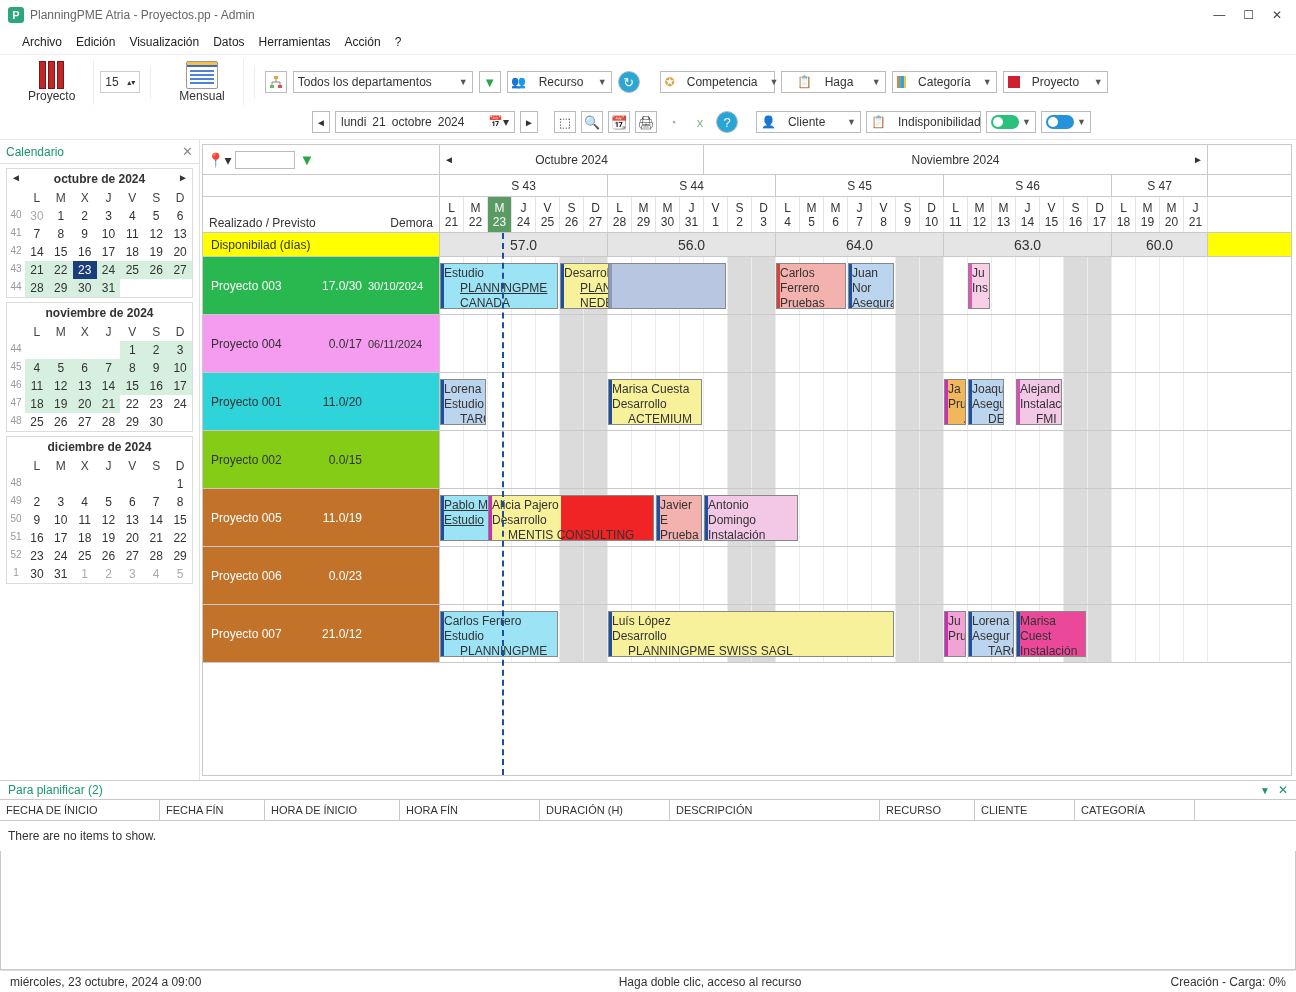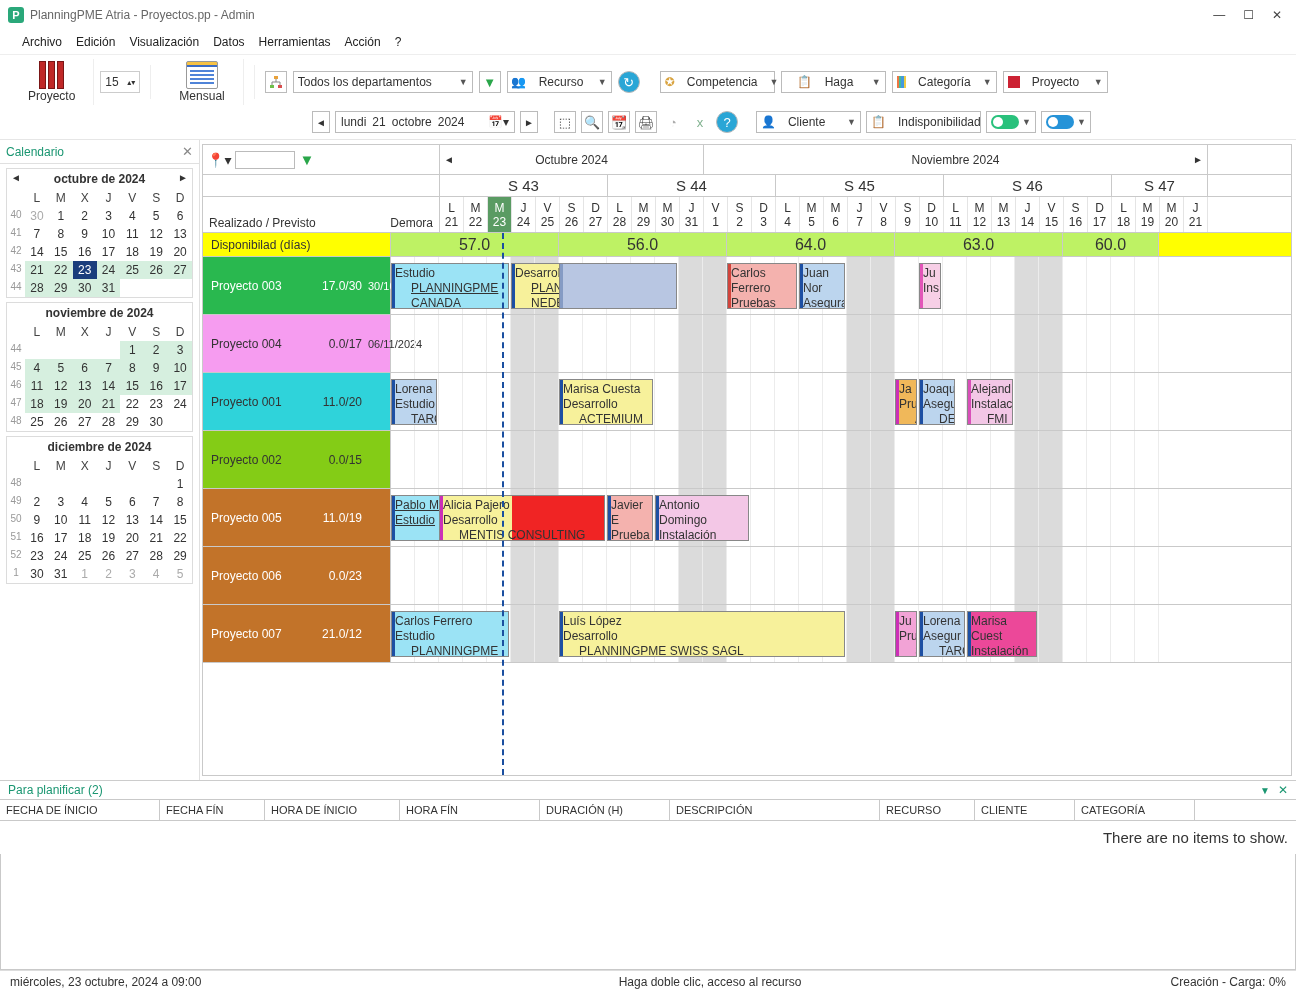--- a/index.html
+++ b/index.html
@@ -45,47 +45,47 @@
 .mcrow .pm { color:#aaa;}
 .mcrow .hl { background:#d6efdf;}
 .mcrow .sel { background:#1a3d7c; color:#fff;}
 .gantt { flex:1; position:relative; border:1px solid #c9c9c9; margin:4px 4px 4px 2px; overflow:hidden; display:flex; flex-direction:column;}
 .gtoolbarstrip { height:30px; border-bottom:1px solid #c9c9c9; display:flex;}
 .gleft { width:237px; border-right:1px solid #c9c9c9; display:flex; align-items:center; padding:0 4px; gap:4px;}
 .gmonths { flex:1; display:flex;}
 .gmonths > div { border-right:1px solid #c9c9c9; display:flex; align-items:center; justify-content:center; position:relative;}
 .gmonths .navtri { position:absolute; font-size:10px;}
 .gweeks { height:22px; border-bottom:1px solid #c9c9c9; display:flex;}
-.gweeks .wlabel { border-right:1px solid #c9c9c9; display:flex; align-items:center; justify-content:center; font-size:15px;}
+.gweeks .wlabel { border-right:1px solid #c9c9c9; display:flex; align-items:center; justify-content:center; font-size:12px;}
 .gdays { height:36px; border-bottom:1px solid #c9c9c9; display:flex;}
 .gdays .gdaysleft { width:237px; border-right:1px solid #c9c9c9; display:flex; align-items:flex-end; padding:2px 6px; font-size:11px; color:#333;}
 .gdays .dcol { width:24px; border-right:1px solid #e4e4e4; text-align:center; font-size:11px; display:flex; flex-direction:column; justify-content:center;}
 .gdays .dcol.today { background:#5a9b63; color:#fff;}
 .gbody { flex:1; position:relative;}
 .grow { height:58px; border-bottom:1px solid #c9c9c9; display:flex; position:relative;}
 .grow.avail { height:24px; background:#ffff00;}
-.grow .rlabel { width:188px; border-right:1px solid #c9c9c9; display:flex; align-items:center; padding:0 8px; font-size:12px; gap:6px;}
+.grow .rlabel { width:237px; border-right:1px solid #c9c9c9; display:flex; align-items:center; padding:0 8px; font-size:12px; gap:6px;}
 .grow .rlabel .name { flex:0 0 95px;}
 .grow .rlabel .ratio { flex:0 0 50px; text-align:right;}
 .grow .rlabel .date { flex:1; text-align:left; font-size:11px;}
 .grow .rcells { flex:1; position:relative;}
 .cellbg { position:absolute; inset:0; display:flex;}
 .cellbg > div { width:24px; border-right:1px solid #ececec;}
 .cellbg > div.we { background:#dbdbdb;}
 .task { position:absolute; top:6px; height:46px; border:1px solid #888; font-size:10.5px; padding:2px 3px; overflow:hidden; line-height:1.25;}
 .task.leftbar::before { content:""; position:absolute; left:0; top:0; bottom:0; width:3px; background:var(--bar,#2b55a2);}
 .task .u { text-decoration:underline; display:block;padding-left:16px;}
-.availcell { position:absolute; top:0; height:24px; display:flex; align-items:center; justify-content:center; border-right:1px solid #c9c9c9; border-bottom:1px solid #c9c9c9; background:#bef264; font-size:16px;text-align:right;}
+.availcell { position:absolute; top:0; height:24px; display:flex; align-items:center; justify-content:center; border-right:1px solid #c9c9c9; border-bottom:1px solid #c9c9c9; background:#e5e5e5; font-size:14px;text-align:right;}
 .todayline { position:absolute; top:0; bottom:0; width:0; border-left:2px dashed #1a4fa0; left: calc(237px + 62px);} 
 .bottompane { border-top:1px solid #ccc; }
 .bphead { color:#1a9671; font-size:14px; padding:2px 8px; display:flex; align-items:center;}
 .bphead .spacer{flex:1;}
 .bpheaders { display:flex; border:1px solid #c9c9c9; border-left:none; border-right:none;}
 .bpheaders > div { border-right:1px solid #c9c9c9; padding:4px 6px; font-size:11px; color:#333;}
-.bpempty { text-align:right; padding:8px; color:#333; font-size:15px;}
+.bpempty { text-align:left; padding:8px; color:#333; font-size:12px;}
 .statusbar { height:22px; border-top:1px solid #ddd; display:flex; align-items:center; padding:0 10px; font-size:12px; color:#333;}
 .statusbar .mid { flex:1; text-align:center;padding-left:48px;}
 
 .p003 {background:#29b84f;color:#fff;}
 .p004 {background:#f69cf0;}
 .p001 {background:#2fd3da;}
 .p002 {background:#84cc16;}
 .p005 {background:#c27329;color:#fff;}
 .p006 {background:#c27329;color:#fff;}
 .p007 {background:#c27329;color:#fff;}

